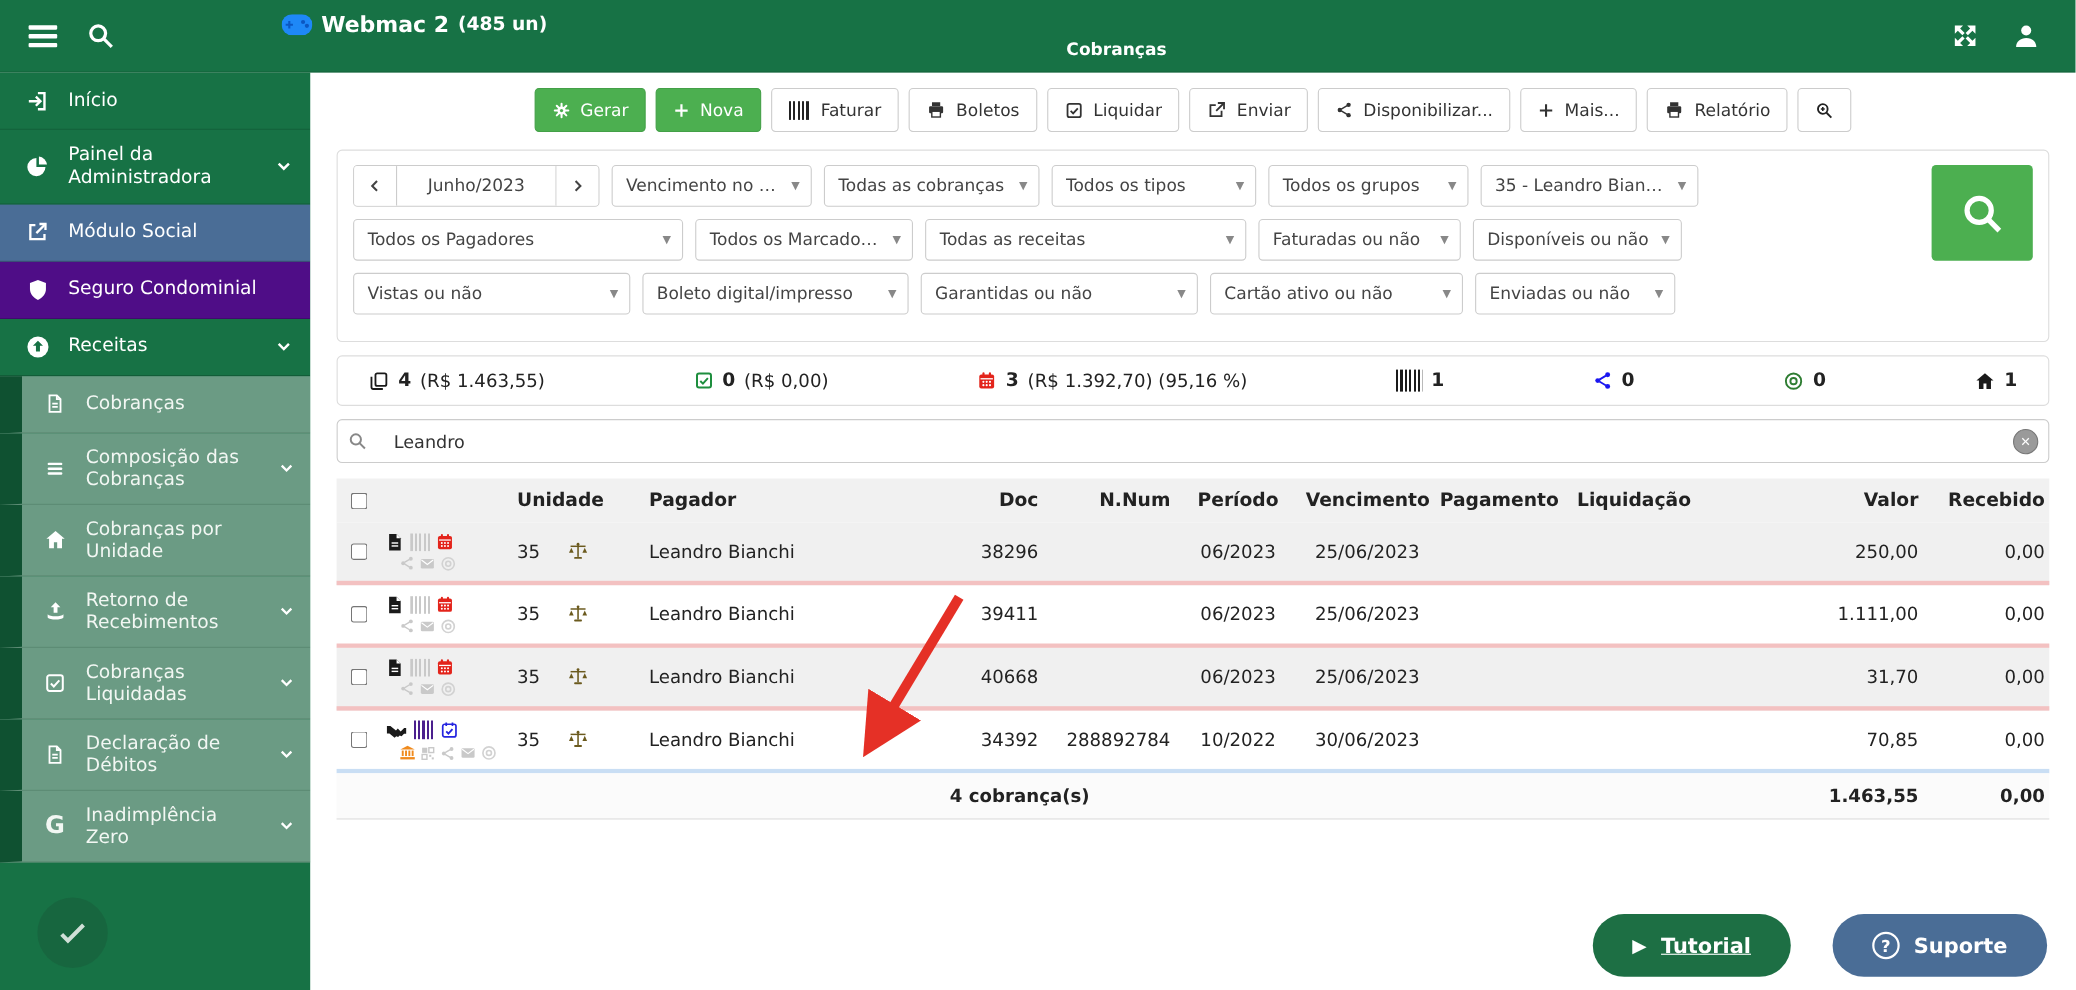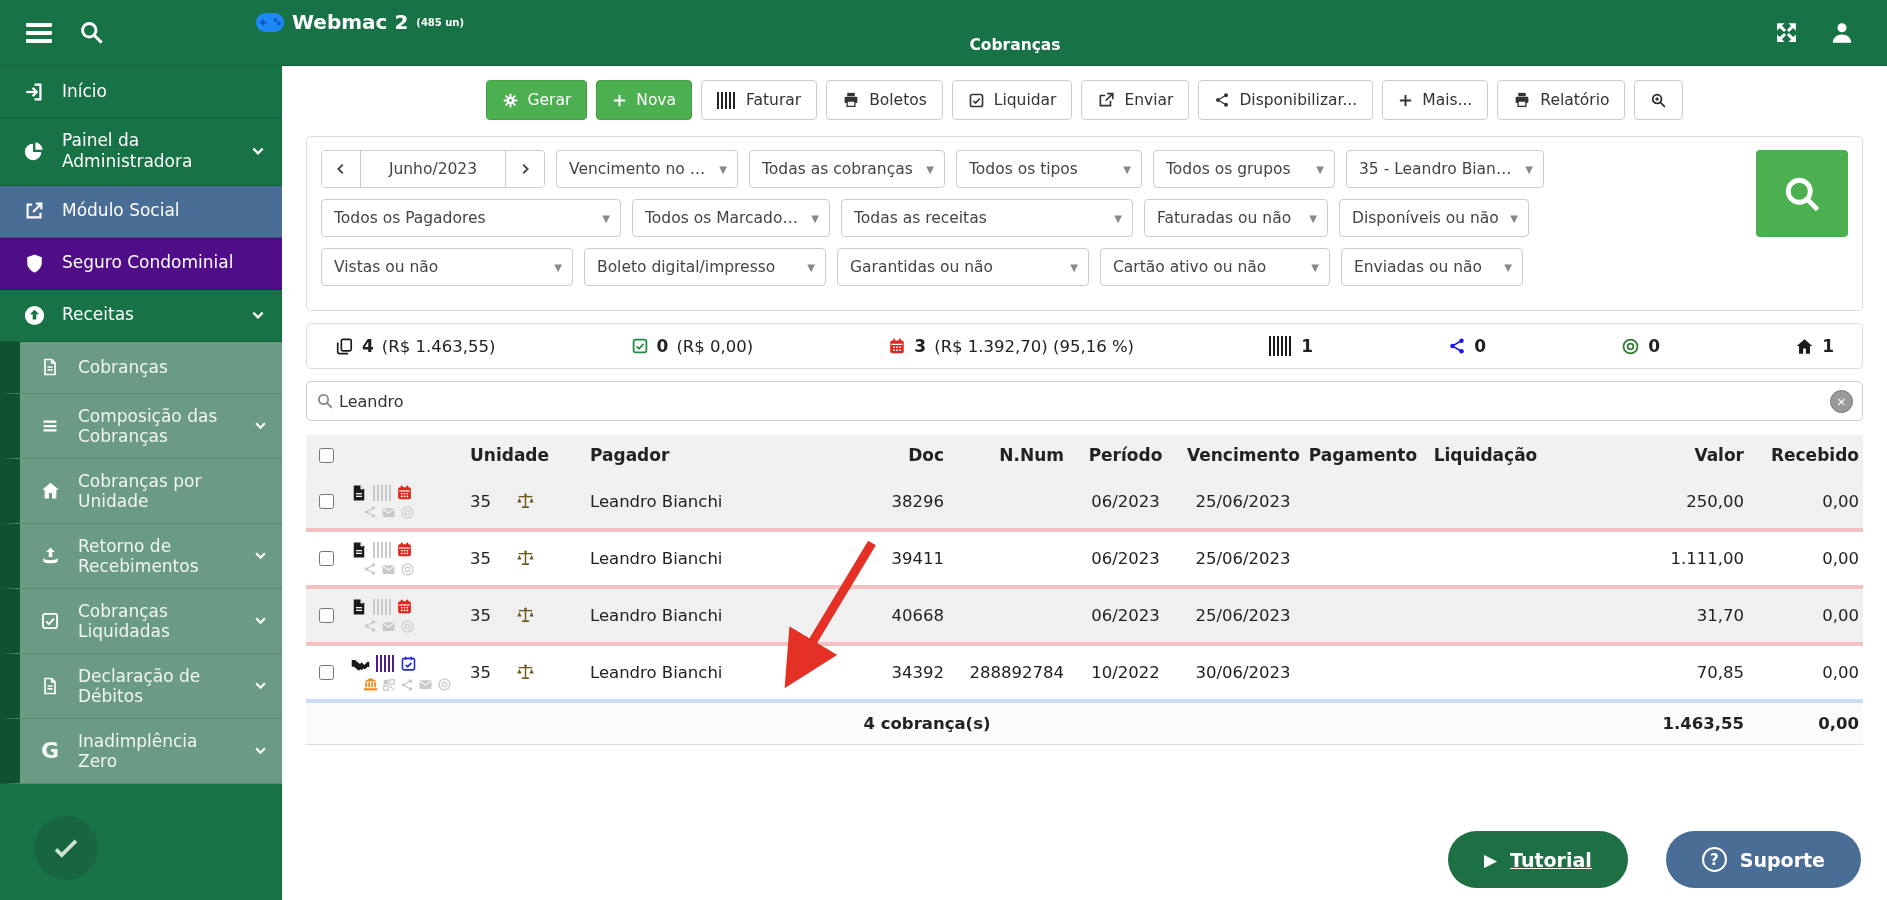--- a/index.html
+++ b/index.html
@@ -6,21 +6,21 @@
   html,body{width:1887px;height:900px;overflow:hidden}
   body{font-family:"DejaVu Sans","Liberation Sans",sans-serif;background:#fff;position:relative;color:#222}
   svg{display:block}
   
   .topbar{position:absolute;top:0;left:0;right:0;height:66px;background:#177245;color:#fff;display:flex;align-items:center;z-index:5;border-bottom:1px solid rgba(0,0,0,.15)}
   .tb-left{display:flex;align-items:center;gap:26px;padding-left:26px;width:256px}
   .burger{display:flex;flex-direction:column;gap:4px;cursor:pointer}
   .burger i{display:block;width:26px;height:4px;background:#fff;border-radius:1px}
   .tb-center{flex:1;text-align:center;line-height:1.3}
   .brandline{display:flex;align-items:center;gap:8px;font-weight:700;font-size:20px}
-  .brand-units{font-size:10px;font-weight:700}
+  .brand-units{font-size:17px;font-weight:700}
   .pagetitle{font-weight:700;font-size:15.5px}
   .tb-right{display:flex;align-items:center;gap:30px;padding-right:32px}
   
   .sidebar{position:absolute;top:66px;left:0;bottom:0;width:282px;background:#177245;color:#fff;overflow:hidden;z-index:4}
   .s-item{display:flex;align-items:center;gap:16px;min-height:52px;padding:12px 16px 12px 22px;font-size:17px;border-bottom:1px solid rgba(0,0,0,.18);cursor:pointer;background:#177245}
   .s-item.blue{background:#4a6d96}
   .s-item.purple{background:#4f0d87}
   .s-item .lbl{flex:1;line-height:1.25}
   .s-icon{width:24px;display:flex;justify-content:center;flex-shrink:0}
   .sub{display:flex;align-items:center;gap:16px;min-height:52px;padding:12px 14px 12px 18px;font-size:17px;color:#f2f7f3;background:#6b9b84;border-left:20px solid #0f5131;border-bottom:1px solid #5d8a74;cursor:pointer}
@@ -42,21 +42,21 @@
   .mnav{display:flex;height:38px;border:1px solid #ccc;border-radius:4px;overflow:hidden;background:#fff}
   .mbtn{width:38px;display:flex;align-items:center;justify-content:center;cursor:pointer;background:#fff;border:none}
   .mlbl{width:146px;display:flex;align-items:center;justify-content:center;font-size:15.5px;color:#444;border-left:1px solid #ccc;border-right:1px solid #ccc;cursor:pointer}
   .f-search{position:absolute;top:13px;right:14px;width:92px;height:87px;border:none;border-radius:4px;background:#4caf50;display:flex;align-items:center;justify-content:center;cursor:pointer}
   
   .statsbar{display:flex;align-items:center;justify-content:space-between;margin:12px 24px 0;height:46px;border:1px solid #ddd;border-radius:5px;padding:0 28px;font-size:16.5px}
   .stat{display:flex;align-items:center;gap:8px}
   .stat b{font-size:17px}
   .stat .extra{color:#222}
   
-  .searchbox{display:flex;align-items:center;gap:5px;margin:12px 24px 0;height:40px;border:1px solid #ccc;border-radius:5px;padding:0 9px}
+  .searchbox{display:flex;align-items:center;gap:24px;margin:12px 24px 0;height:40px;border:1px solid #ccc;border-radius:5px;padding:0 9px}
   .searchbox input{flex:1;border:none;outline:none;font-family:inherit;font-size:16px;color:#333;background:transparent}
   .clearbtn{width:23px;height:23px;border-radius:50%;background:#9a9a9a;border:1px solid #777;color:#fff;display:flex;align-items:center;justify-content:center;font-size:15px;cursor:pointer;flex-shrink:0}
   
   .table{margin:14px 24px 0;font-size:16.5px}
   .trow{display:grid;grid-template-columns:40px 120px 110px minmax(0,1fr) 90px 120px 115px 120px 120px 125px 200px 115px;align-items:center}
   .thead{background:#f1f1f1;height:40px;font-weight:700;font-size:17px}
   .c{padding:0 4px}
   .left{text-align:left}.right{text-align:right}.center{text-align:center}
   .pl{padding-left:14px}
   .cbcell{display:flex;justify-content:center}

